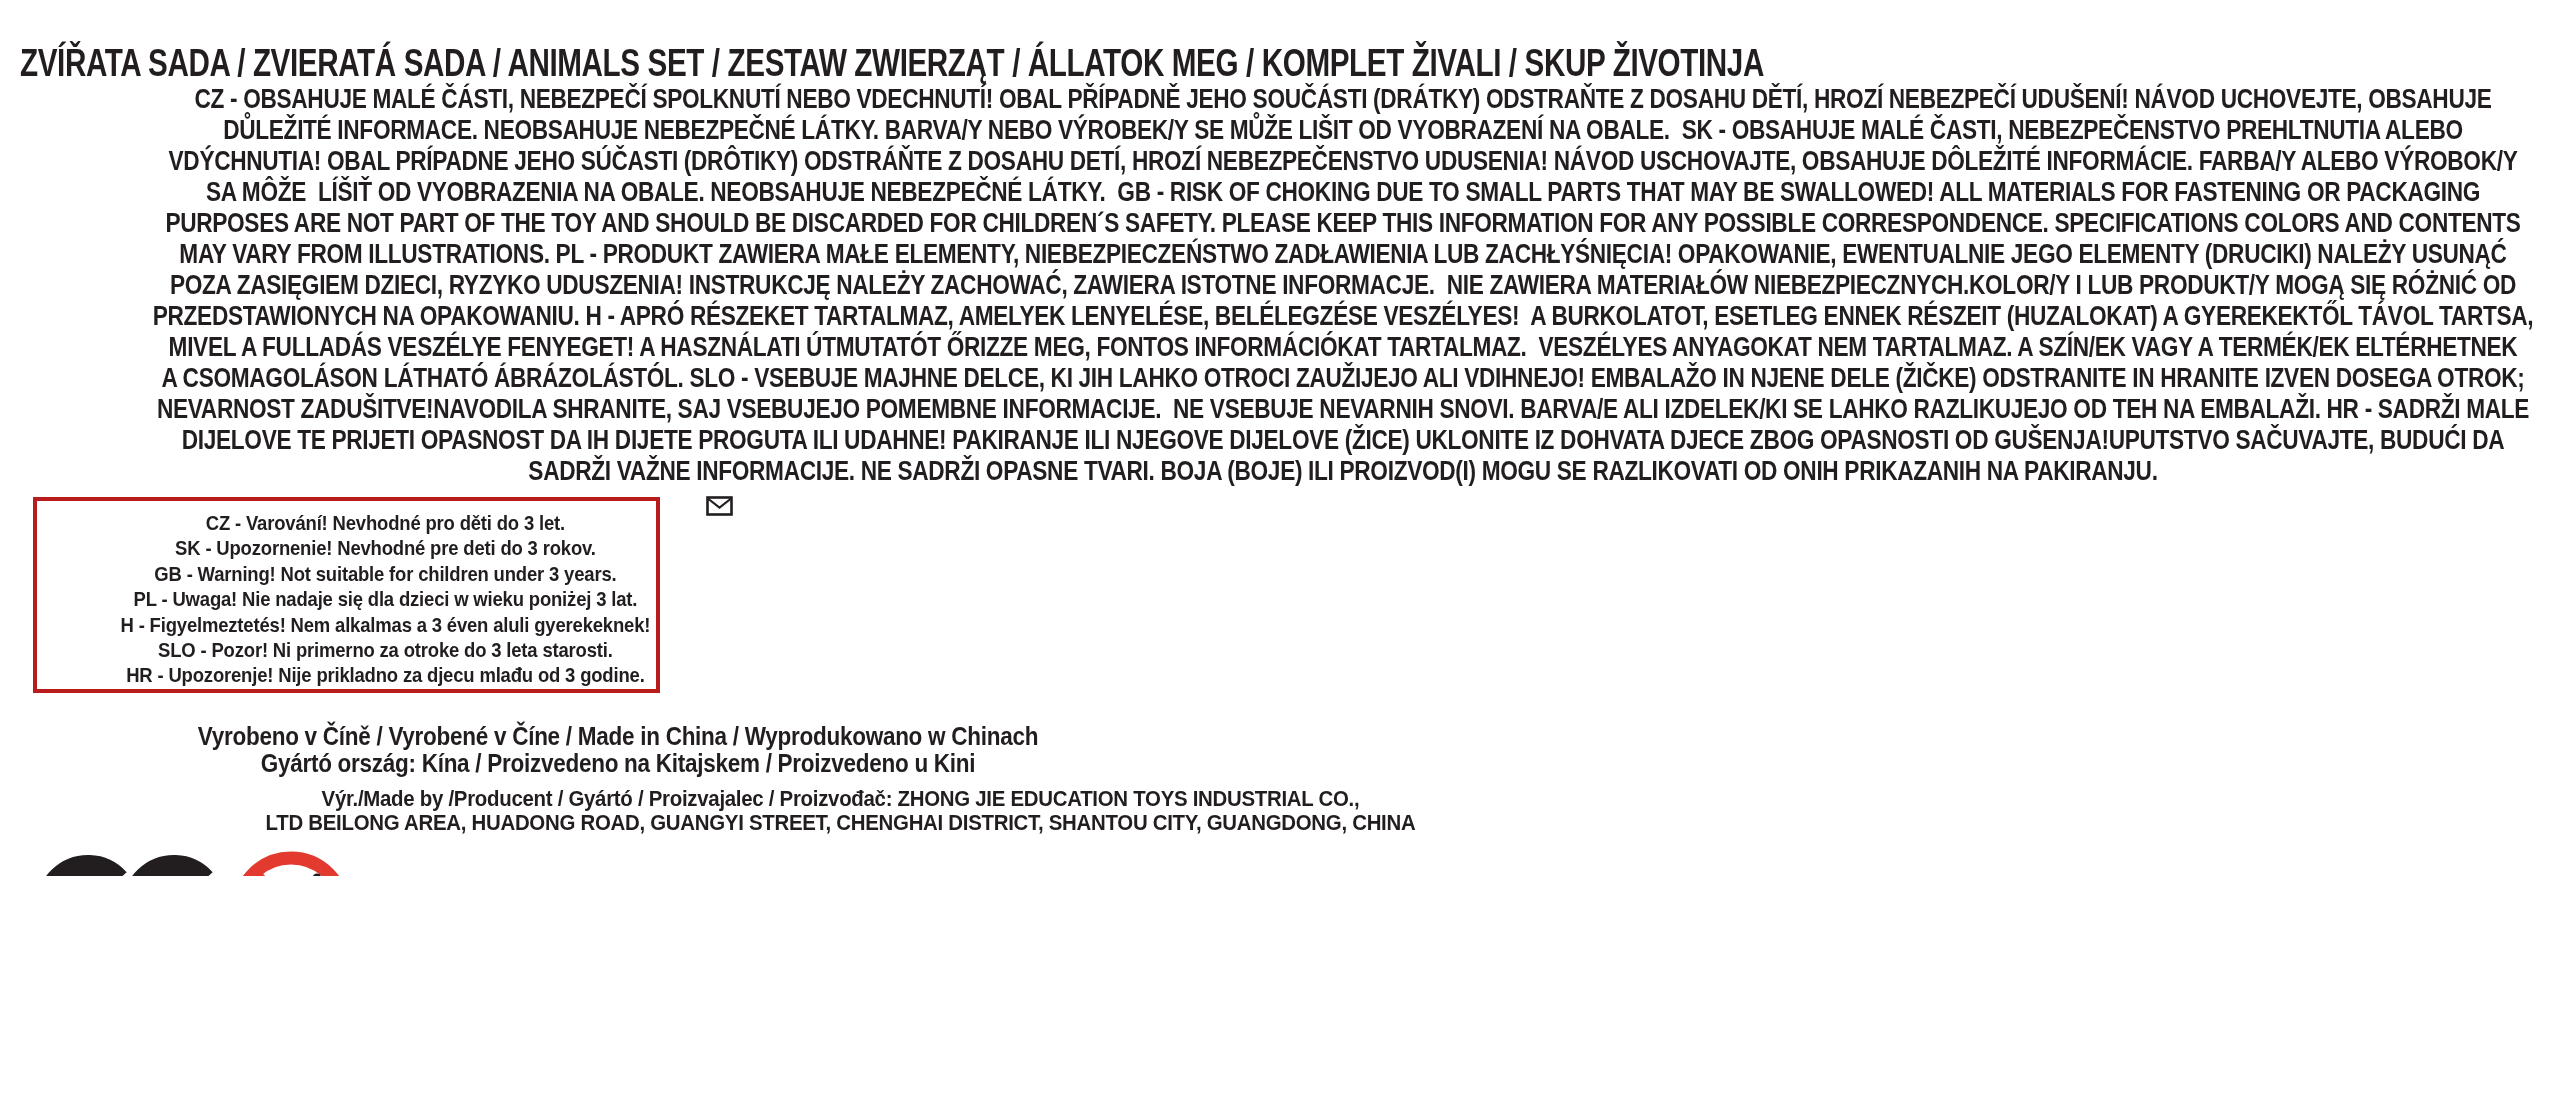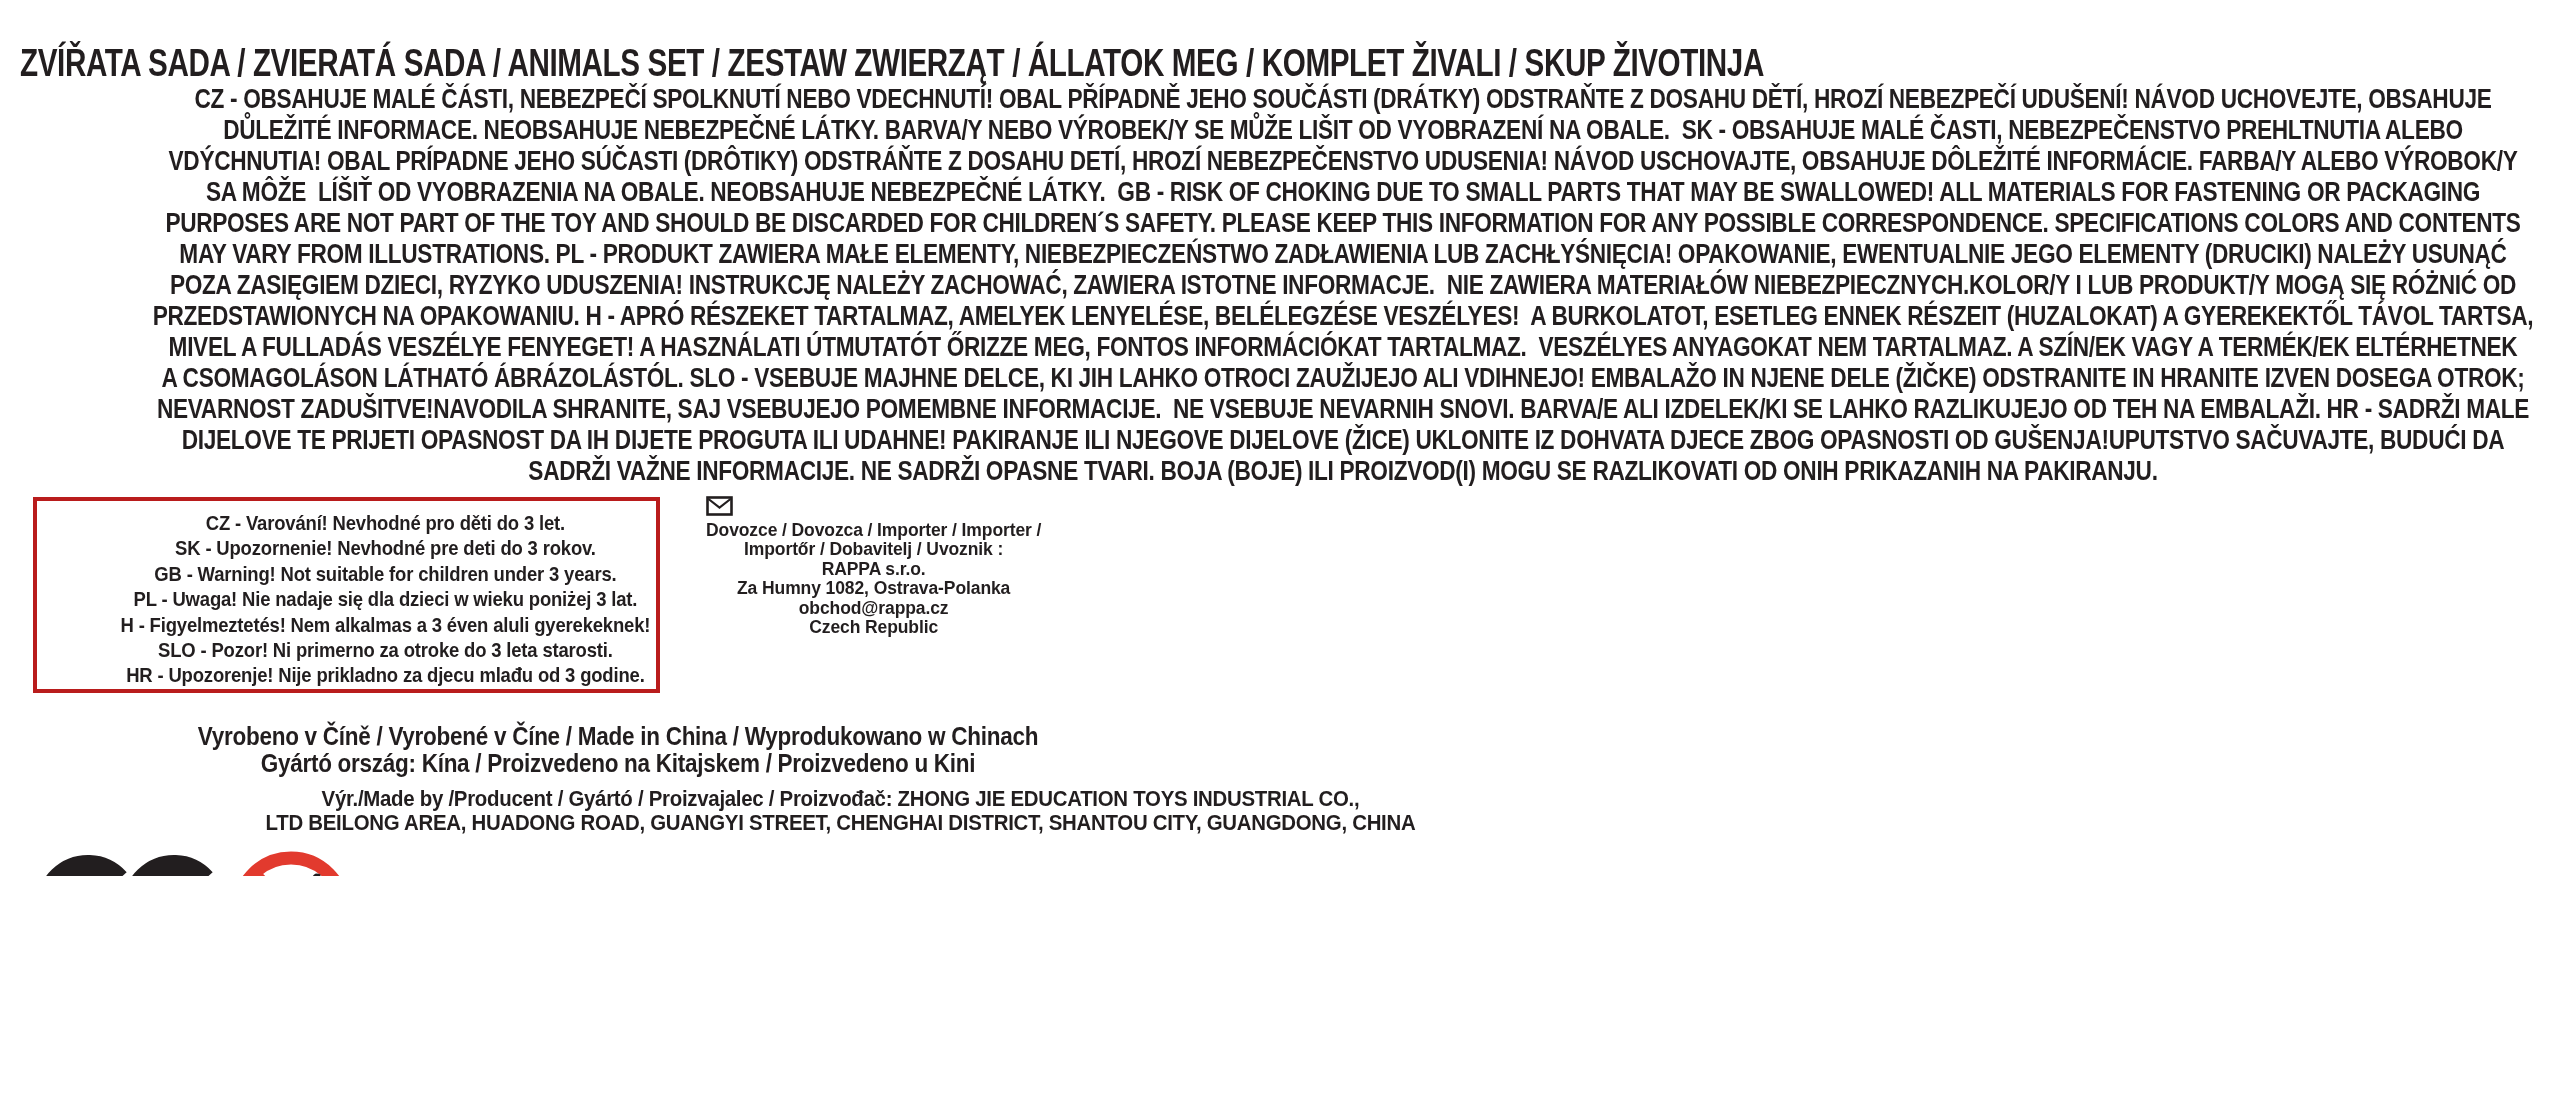--- a/index.html
+++ b/index.html
@@ -86,26 +86,20 @@
 H - Figyelmeztetés! Nem alkalmas a 3 éven aluli gyerekeknek!
 SLO - Pozor! Ni primerno za otroke do 3 leta starosti.
 HR - Upozorenje! Nije prikladno za djecu mlađu od 3 godine.</div>
   </div>
 
   <div class="importer">
     <svg width="27" height="20" viewBox="0 0 27 20">
       <rect x="1.5" y="1.5" width="24" height="17" fill="none" stroke="#221e1f" stroke-width="2.6"></rect>
       <path d="M2.5 3 L13.5 11.5 L24.5 3" fill="none" stroke="#221e1f" stroke-width="2.2"></path>
     </svg>
-    <div class="importer-text">Dovozce / Dovozca / Importer / Importer /
-Importőr / Dobavitelj / Uvoznik :
-RAPPA s.r.o.
-Za Humny 1082, Ostrava-Polanka
-obchod@rappa.cz
-Czech Republic</div>
   </div>
 
   <div class="origin">Vyrobeno v Číně / Vyrobené v Číne / Made in China / Wyprodukowano w Chinach
 Gyártó ország: Kína / Proizvedeno na Kitajskem / Proizvedeno u Kini</div>
 
   <div class="manufacturer">Výr./Made by /Producent / Gyártó / Proizvajalec / Proizvođač: ZHONG JIE EDUCATION TOYS INDUSTRIAL CO.,
 LTD BEILONG AREA, HUADONG ROAD, GUANGYI STREET, CHENGHAI DISTRICT, SHANTOU CITY, GUANGDONG, CHINA</div>
 
   <svg class="ce" width="192" height="110" viewBox="0 0 192 110">
     <path d="M 82.5 27.6 A 41 41 0 1 0 82.5 82.4" fill="none" stroke="#221e1f" stroke-width="22"></path>

